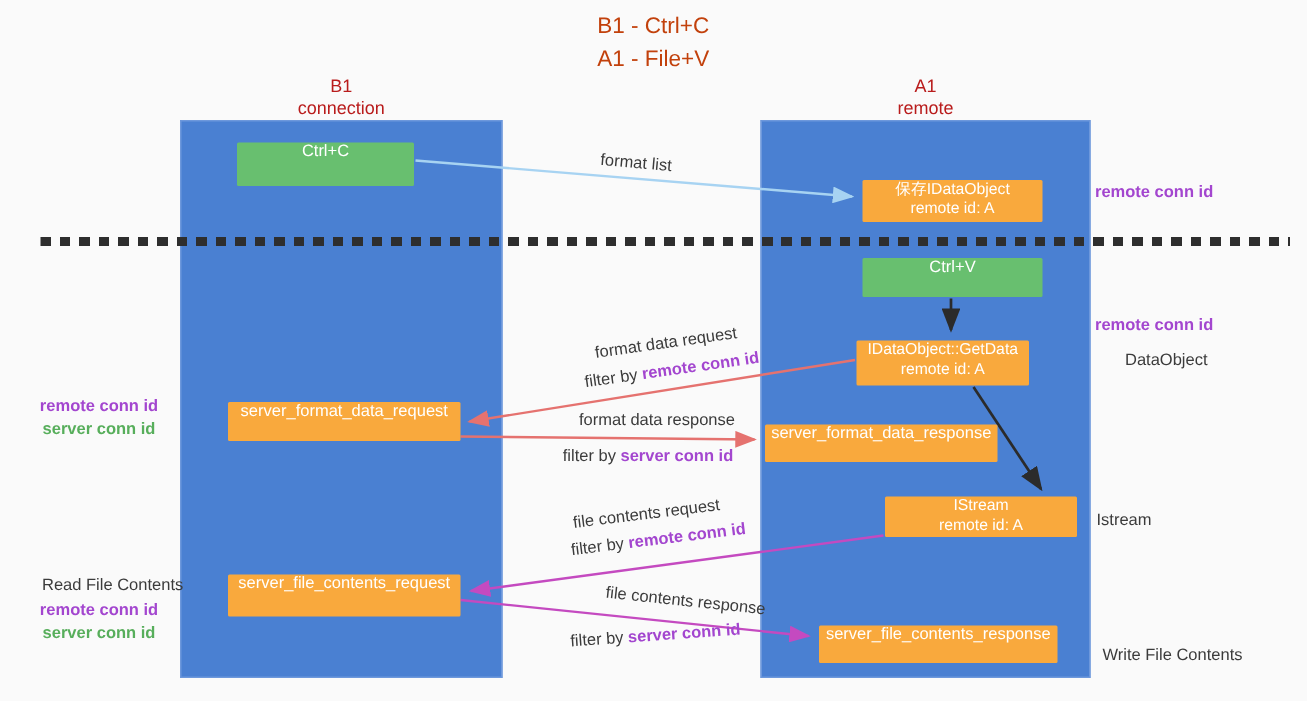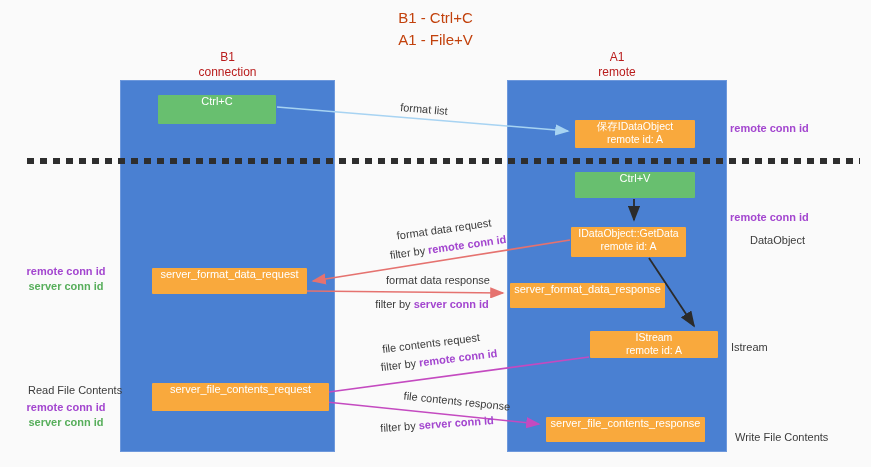--- a/index.html
+++ b/index.html
@@ -45,21 +45,21 @@
   .box.green{background:#68bf6f;}
   .box.orange{background:#f9a93d;}
 
   .b-ctrl-c{left:158px;top:95px;width:118px;height:29px;}
   .b-keep{left:575px;top:120px;width:120px;height:28px;font-size:10.5px;}
   .b-ctrl-v{left:575px;top:172px;width:120px;height:26px;}
   .b-getdata{left:571px;top:227px;width:115px;height:30px;font-size:10.5px;}
   .b-fmt-req{left:152px;top:268px;width:155px;height:26px;}
   .b-fmt-resp{left:510px;top:283px;width:155px;height:25px;}
   .b-istream{left:590px;top:331px;width:128px;height:27px;font-size:10.5px;}
-  .b-file-req{left:152px;top:383px;width:177px;height:28px;}
+  .b-file-req{left:152px;top:383px;width:155px;height:28px;}
   .b-file-resp{left:546px;top:417px;width:159px;height:25px;}
 
   .edge-label{
     position:absolute;white-space:nowrap;font-size:11px;color:#3b3b3b;
     transform:translate(-50%,-50%);
   }
   .rot-n8{transform:translate(-50%,-50%) rotate(-8deg);}
   .rot-n7{transform:translate(-50%,-50%) rotate(-7deg);}
   .rot-n4{transform:translate(-50%,-50%) rotate(-4deg);}
   .rot-p5{transform:translate(-50%,-50%) rotate(5deg);}

